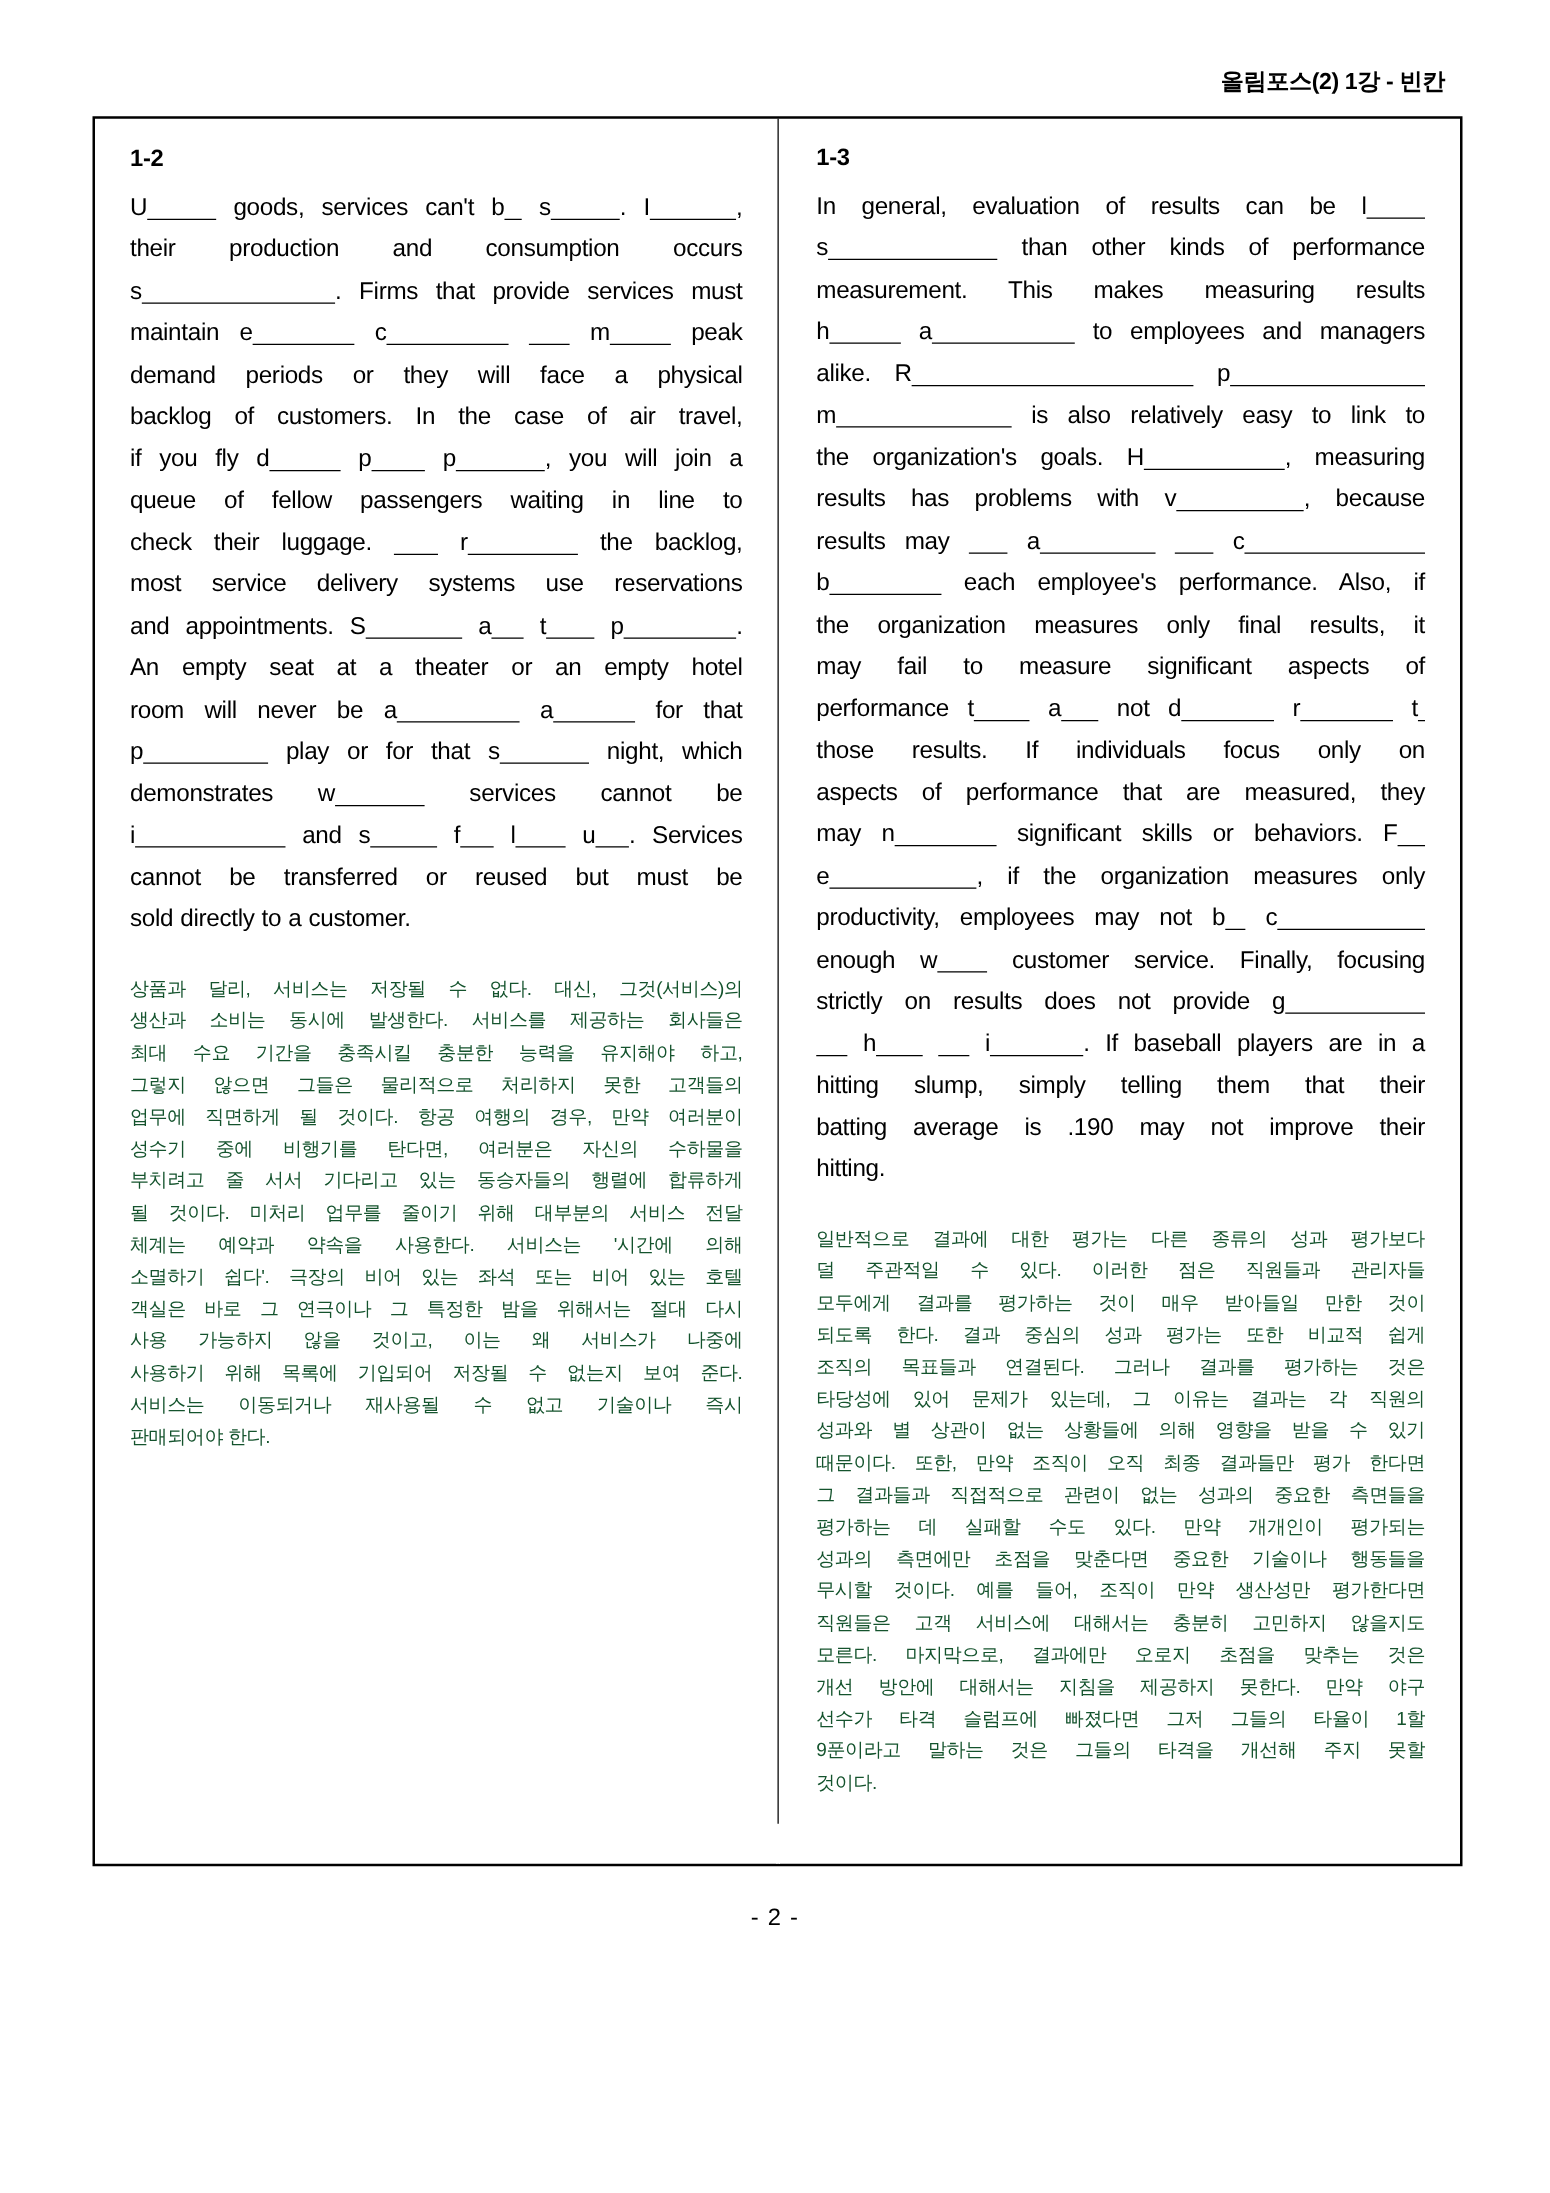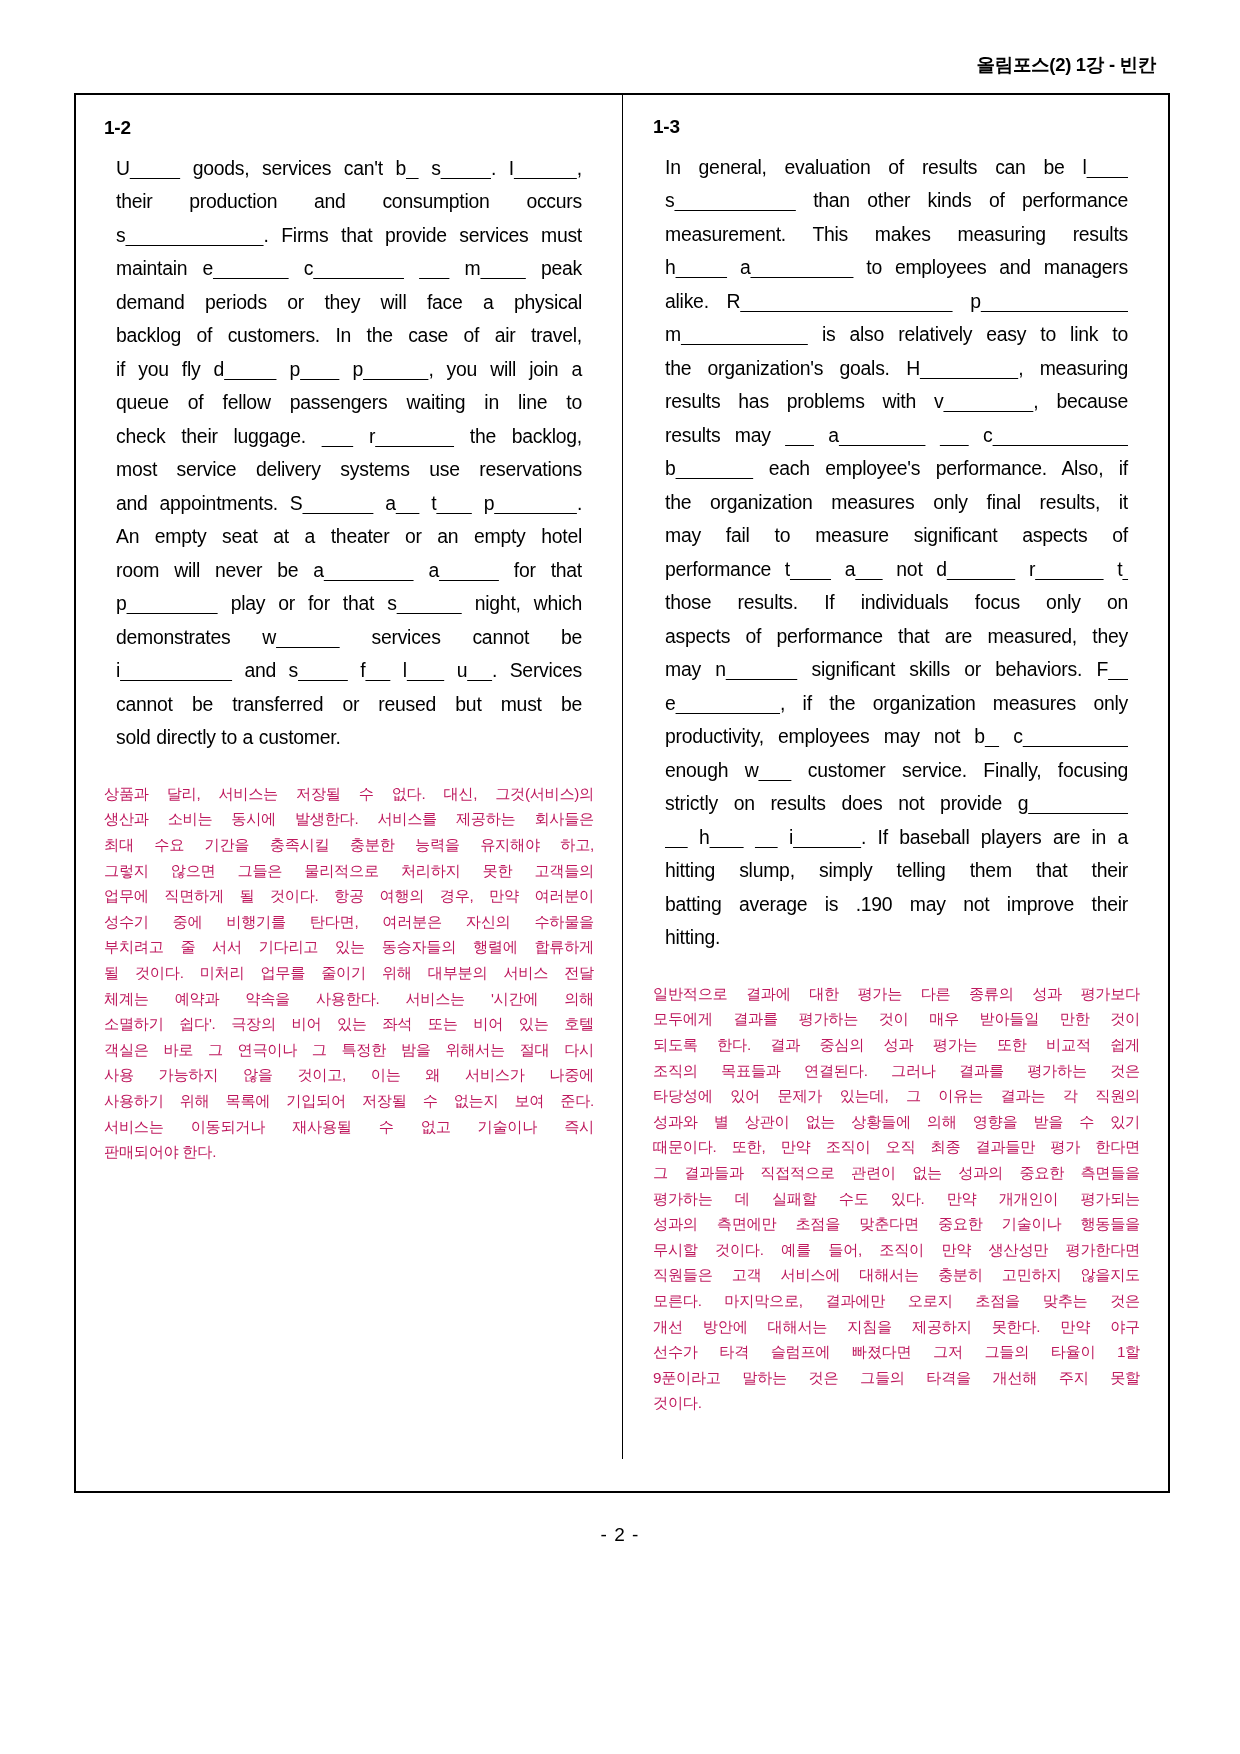--- a/index.html
+++ b/index.html
@@ -81,21 +81,21 @@
     letter-spacing: -0.2px;
     margin: 0 0 10px 0;
     line-height: 1.2;
   }
   .passage {
     font-size: 19.4px;
     line-height: 33.5px;
     text-align: justify;
     text-justify: inter-word;
     letter-spacing: -0.25px;
-    margin: 12px;
+    margin: 0;
     word-spacing: 0.5px;
   }
 
   .passage .ln {
     display: block;
     text-align: justify;
     text-align-last: justify;
     white-space: nowrap;
   }
   .passage .ln.last {
@@ -106,21 +106,21 @@
     text-decoration: underline;
     text-decoration-thickness: 1.4px;
     text-underline-offset: 2.5px;
   }
 
   .translation {
     font-size: 15.2px;
     line-height: 25.6px;
     letter-spacing: -0.3px;
     margin-top: 26px;
-    color: #be185d;
+    color: #14532d;
   }
   .translation .tl {
     display: block;
     white-space: nowrap;
     text-align: justify;
     text-align-last: justify;
   }
   .translation .tl.last { text-align-last: left; }
 
   
@@ -208,20 +208,21 @@
             <div class="ln">productivity, employees may not b<span class="blank">&nbsp;</span> c<span class="blank">&nbsp;&nbsp;&nbsp;&nbsp;&nbsp;&nbsp;&nbsp;&nbsp;</span></div>
             <div class="ln">enough w<span class="blank">&nbsp;&nbsp;</span> customer service. Finally, focusing</div>
             <div class="ln">strictly on results does not provide g<span class="blank">&nbsp;&nbsp;&nbsp;&nbsp;&nbsp;&nbsp;&nbsp;</span></div>
             <div class="ln"><span class="blank">&nbsp;&nbsp;</span> h<span class="blank">&nbsp;&nbsp;&nbsp;</span> <span class="blank">&nbsp;&nbsp;</span> i<span class="blank">&nbsp;&nbsp;&nbsp;&nbsp;&nbsp;&nbsp;</span>. If baseball players are in a</div>
             <div class="ln">hitting slump, simply telling them that their</div>
             <div class="ln">batting average is .190 may not improve their</div>
             <div class="ln last">hitting.</div>
           </div>
         <div class="translation">
             <div class="tl">일반적으로 결과에 대한 평가는 다른 종류의 성과 평가보다</div>
+            <div class="tl">덜 주관적일 수 있다. 이러한 점은 직원들과 관리자들</div>
             <div class="tl">모두에게 결과를 평가하는 것이 매우 받아들일 만한 것이</div>
             <div class="tl">되도록 한다. 결과 중심의 성과 평가는 또한 비교적 쉽게</div>
             <div class="tl">조직의 목표들과 연결된다. 그러나 결과를 평가하는 것은</div>
             <div class="tl">타당성에 있어 문제가 있는데, 그 이유는 결과는 각 직원의</div>
             <div class="tl">성과와 별 상관이 없는 상황들에 의해 영향을 받을 수 있기</div>
             <div class="tl">때문이다. 또한, 만약 조직이 오직 최종 결과들만 평가 한다면</div>
             <div class="tl">그 결과들과 직접적으로 관련이 없는 성과의 중요한 측면들을</div>
             <div class="tl">평가하는 데 실패할 수도 있다. 만약 개개인이 평가되는</div>
             <div class="tl">성과의 측면에만 초점을 맞춘다면 중요한 기술이나 행동들을</div>
             <div class="tl">무시할 것이다. 예를 들어, 조직이 만약 생산성만 평가한다면</div>

